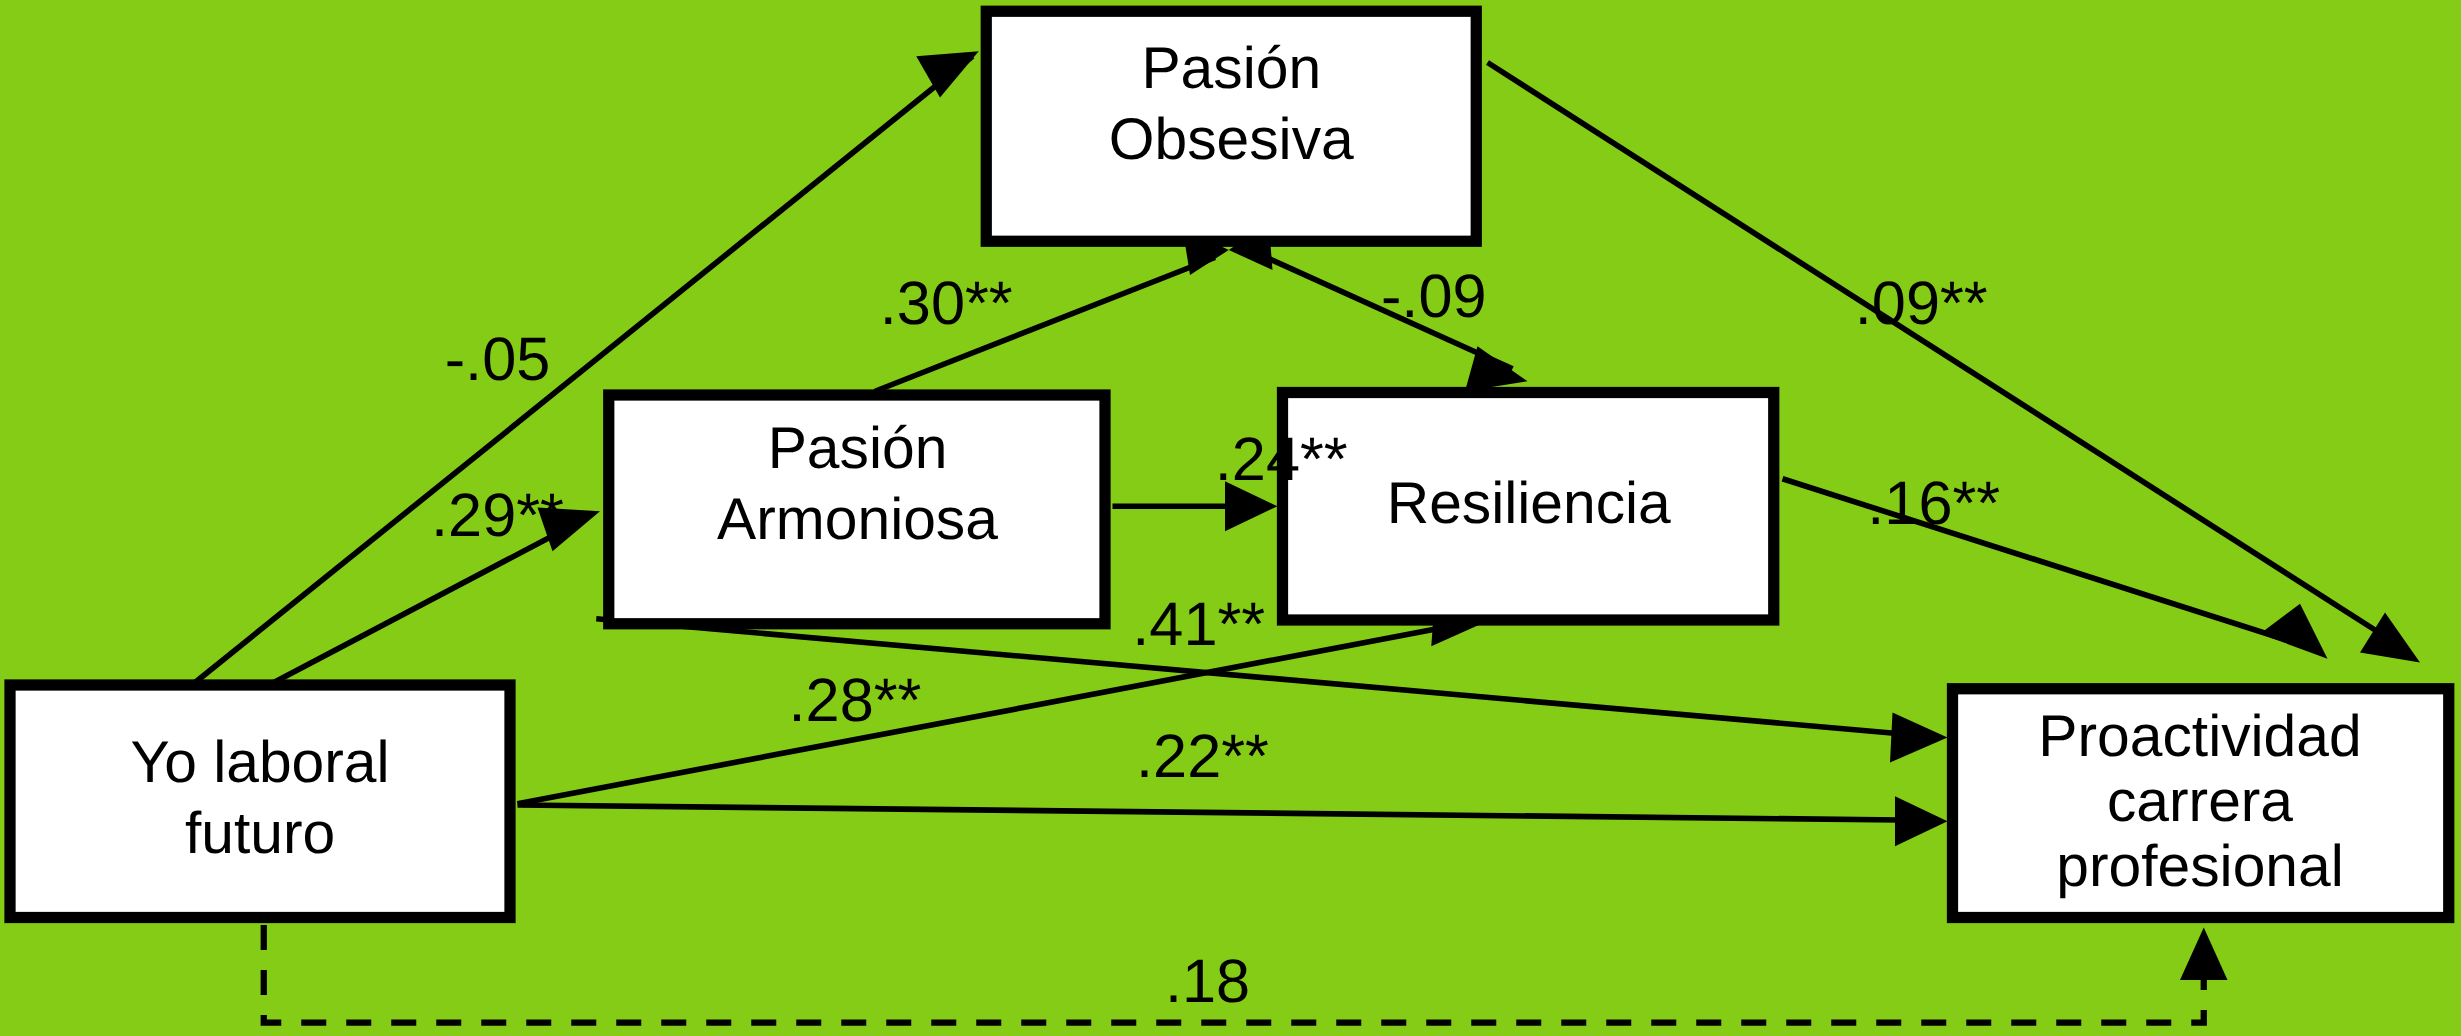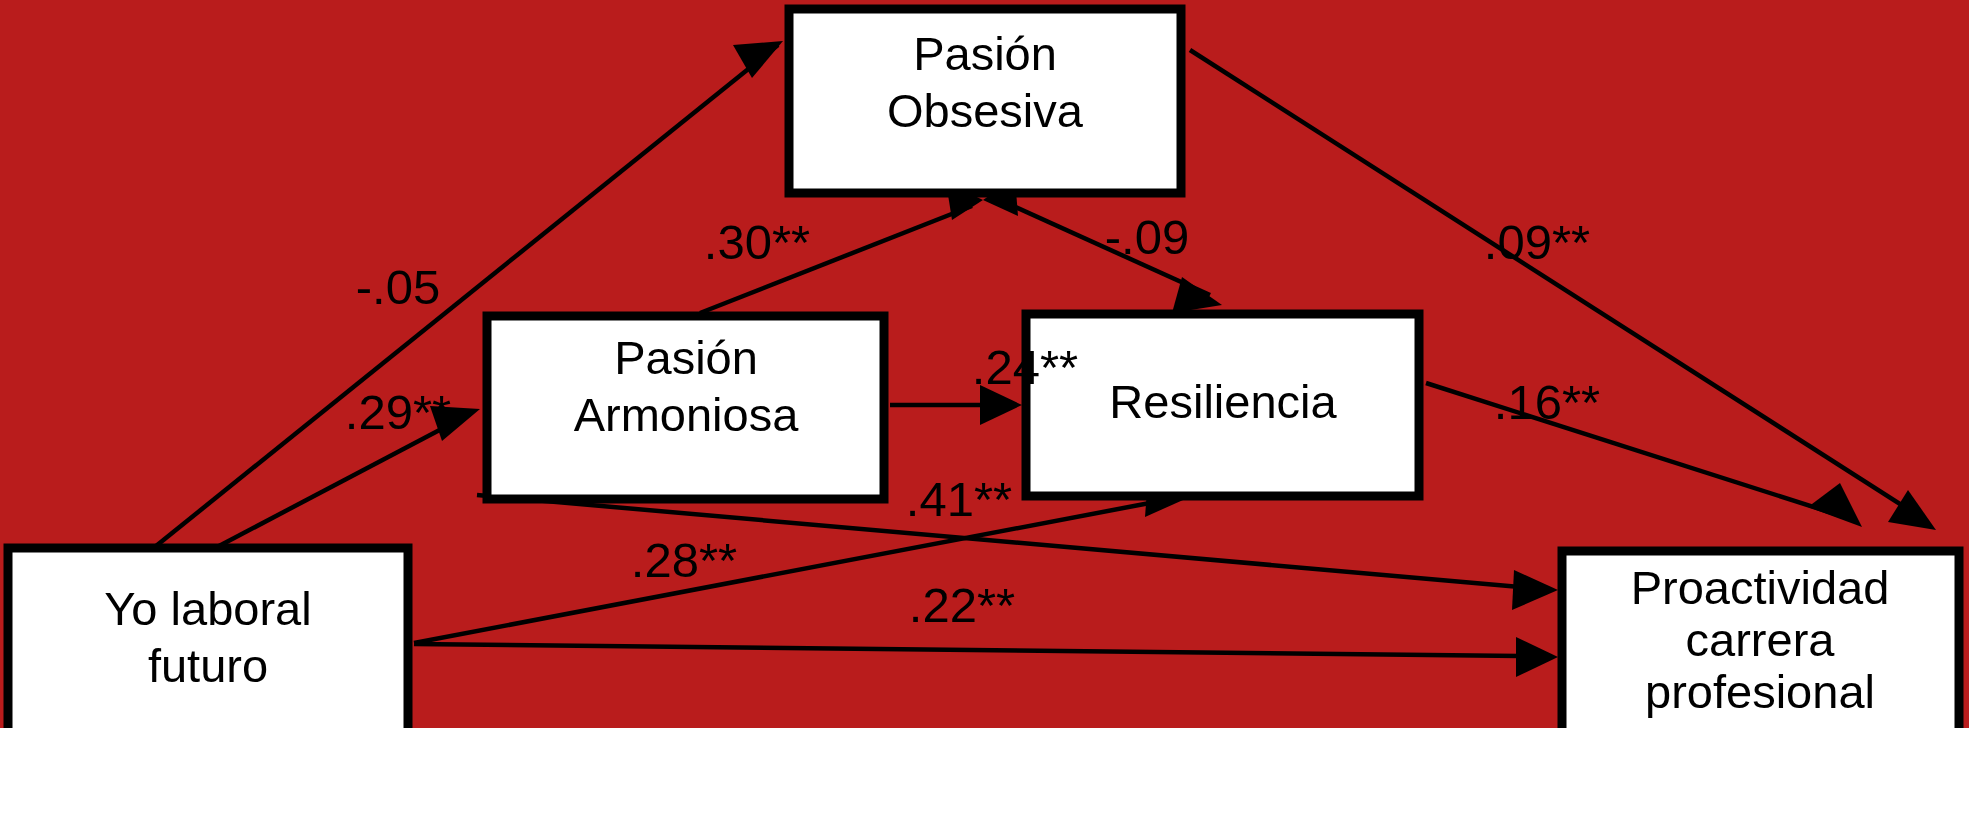--- a/index.html
+++ b/index.html
@@ -6,22 +6,22 @@
     margin: 0;
     padding: 0;
     background: #ffffff;
   }
   body {
     font-family: "Liberation Sans", sans-serif;
   }
   #diagram-root {
     position: relative;
     width: 1969px;
-    height: 728px;
-    background: #b91c1c;
+    height: 829px;
+    background: #84cc16;
     overflow: hidden;
   }
   svg#sem-svg {
     position: absolute;
     left: 0;
     top: 0;
     width: 1969px;
     height: 829px;
     display: block;
   }

